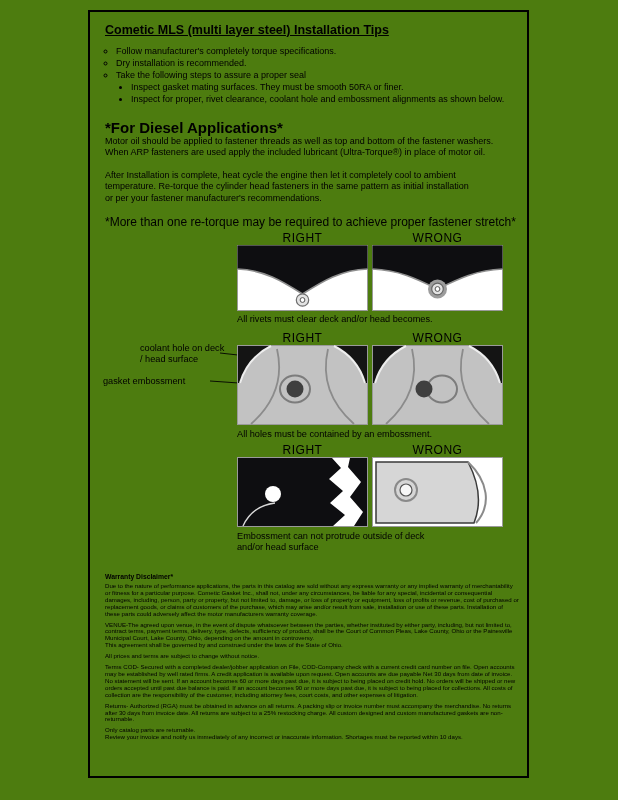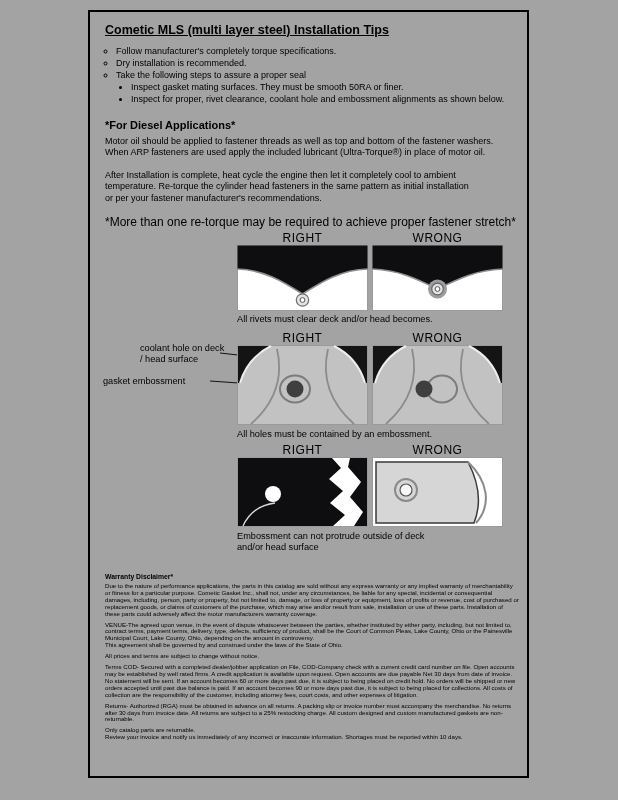--- a/index.html
+++ b/index.html
@@ -1,34 +1,34 @@
 <!DOCTYPE html>
 <html><head>
 <meta charset="utf-8">
 <style>
   * { margin:0; padding:0; box-sizing:border-box; }
   html,body { background:#fff; }
   .page {
-    position:relative; width:618px; height:800px; background:#a3a3a3;
+    position:relative; width:618px; height:800px; background:#4d7c0f;
     font-family:"Liberation Sans", sans-serif; color:#000; overflow:hidden;
   }
   .frame {
     position:absolute; left:88px; top:10px; width:441px; height:768px;
     border:2px solid #000;
   }
   .title {
     position:absolute; left:15px; top:11px;
     font-size:12.5px; font-weight:bold; text-decoration:underline; white-space:nowrap;
   }
   .tips {
     position:absolute; left:15px; top:33px; width:418px;
     font-size:9px; line-height:12px; list-style-type:circle; padding-left:11px;
   }
   .tips ul { list-style-type:disc; padding-left:15px; }
-  .diesel-heading { position:absolute; left:15px; top:107px; font-size:11px; font-weight:bold; }
+  .diesel-heading { position:absolute; left:15px; top:107px; font-size:15px; font-weight:bold; }
   .para { position:absolute; left:15px; width:420px; font-size:9px; line-height:11.3px; white-space:pre-line; }
   #para1 { top:124px; }
   #para2 { top:158px; }
   .note  { position:absolute; left:15px; top:203px; width:420px; font-size:12px; }
 
   .dg-header { position:absolute; width:131px; text-align:center; font-size:12px; letter-spacing:0.5px; }
   .fig { position:absolute; width:131px; }
   .fig svg { display:block; width:131px; }
   .caption { position:absolute; font-size:9.2px; line-height:11px; white-space:pre-line; }
   .dlabel { position:absolute; font-size:9.2px; line-height:10.5px; }

